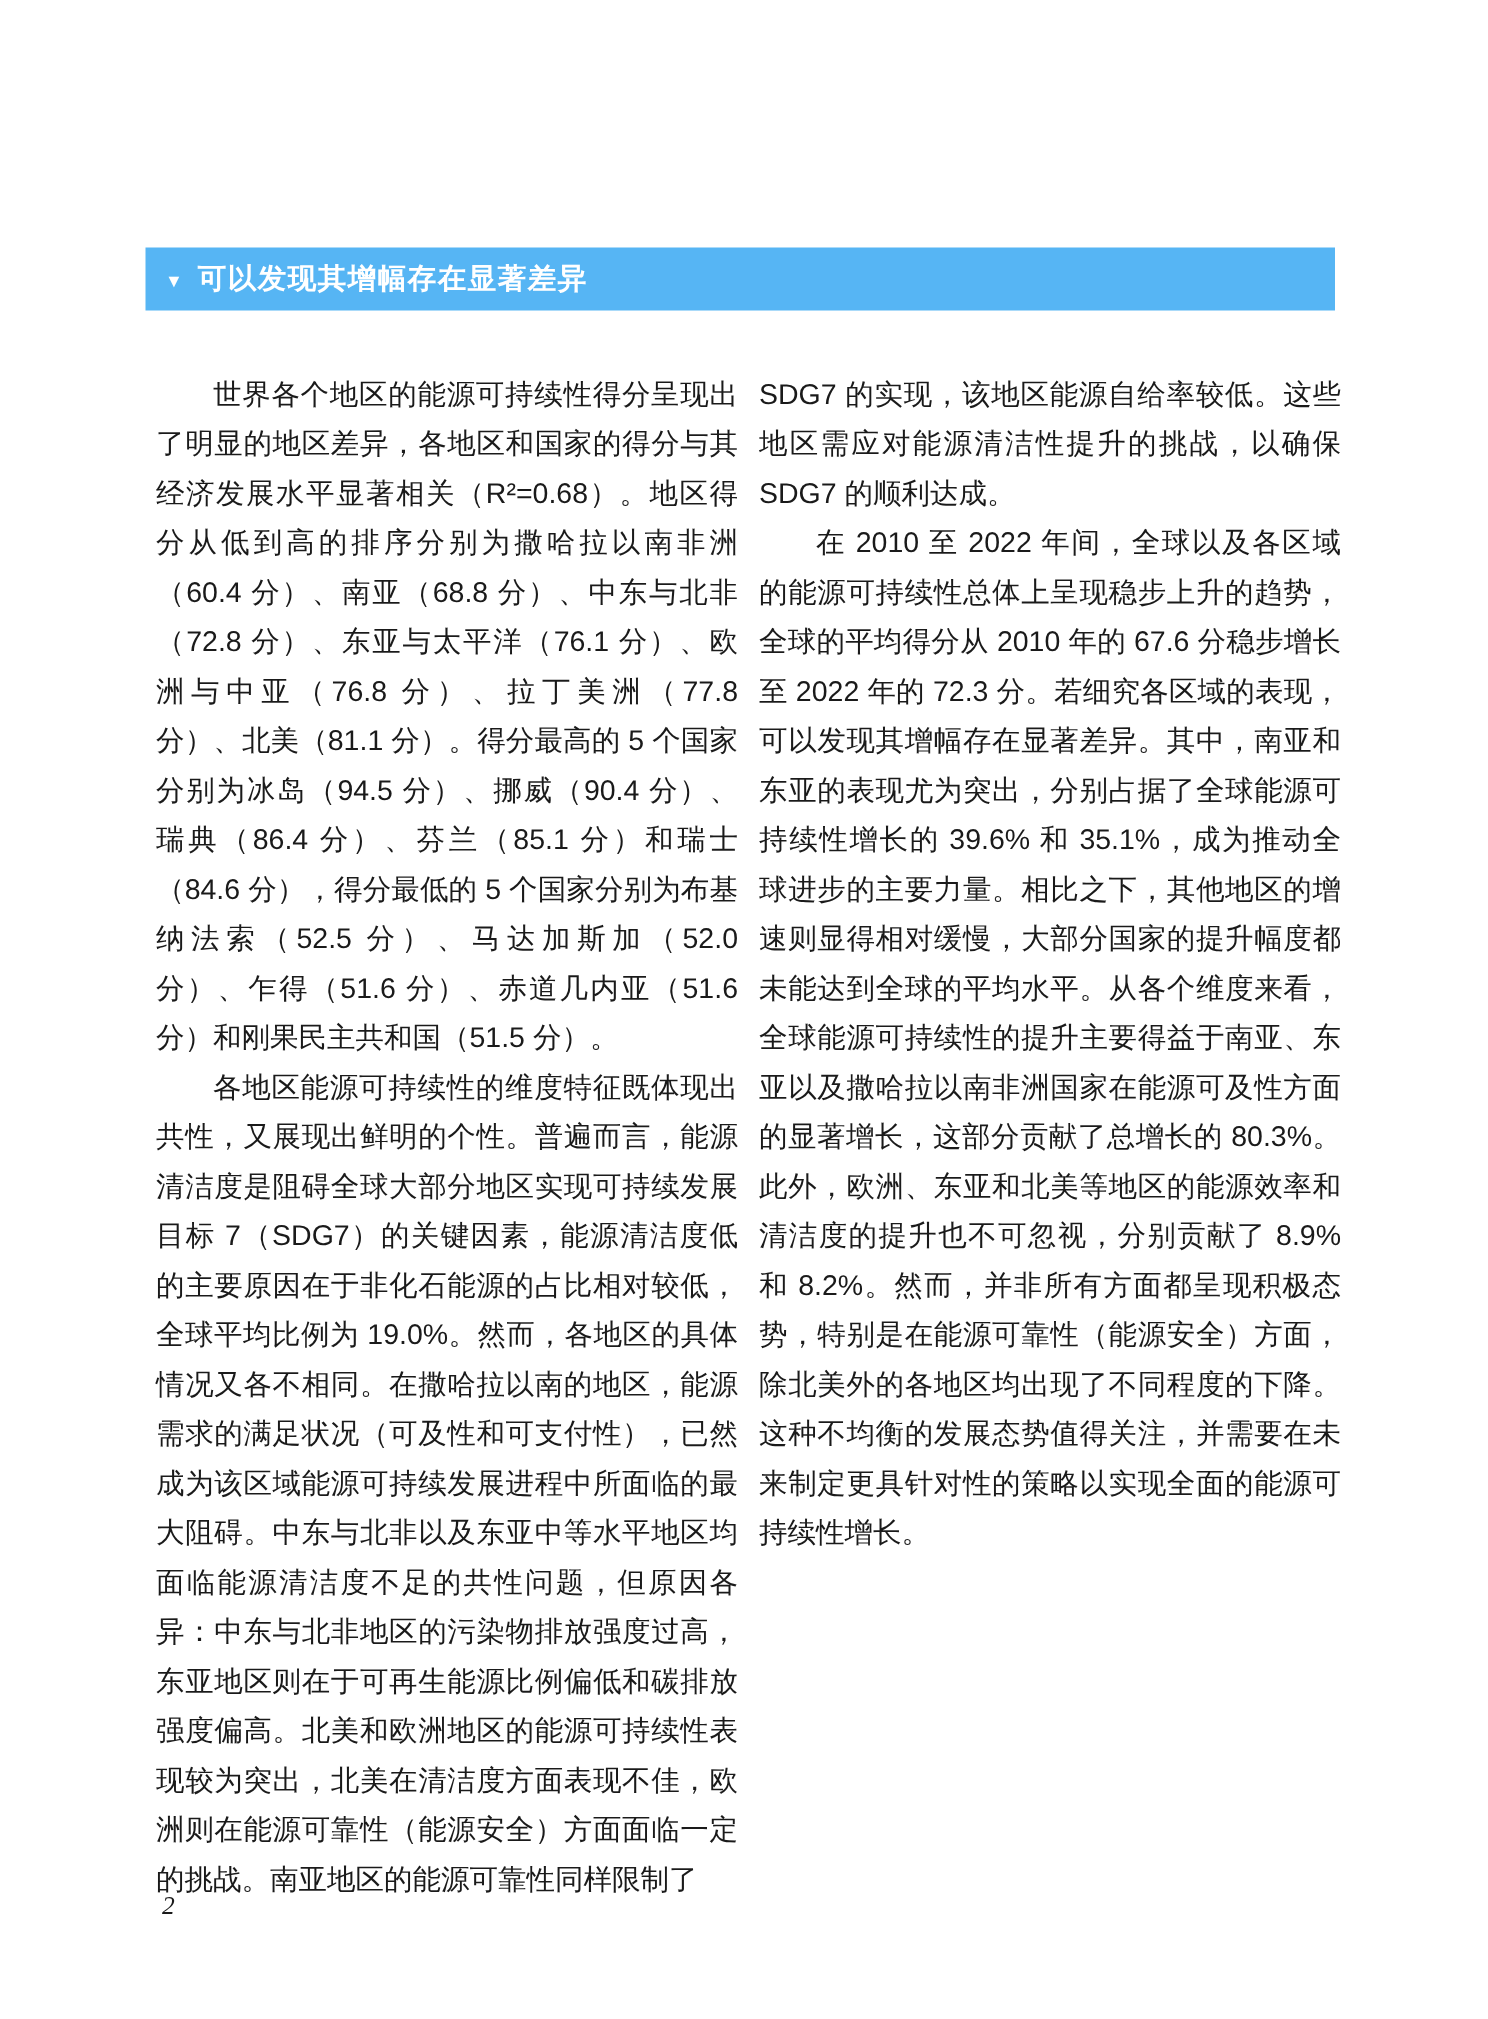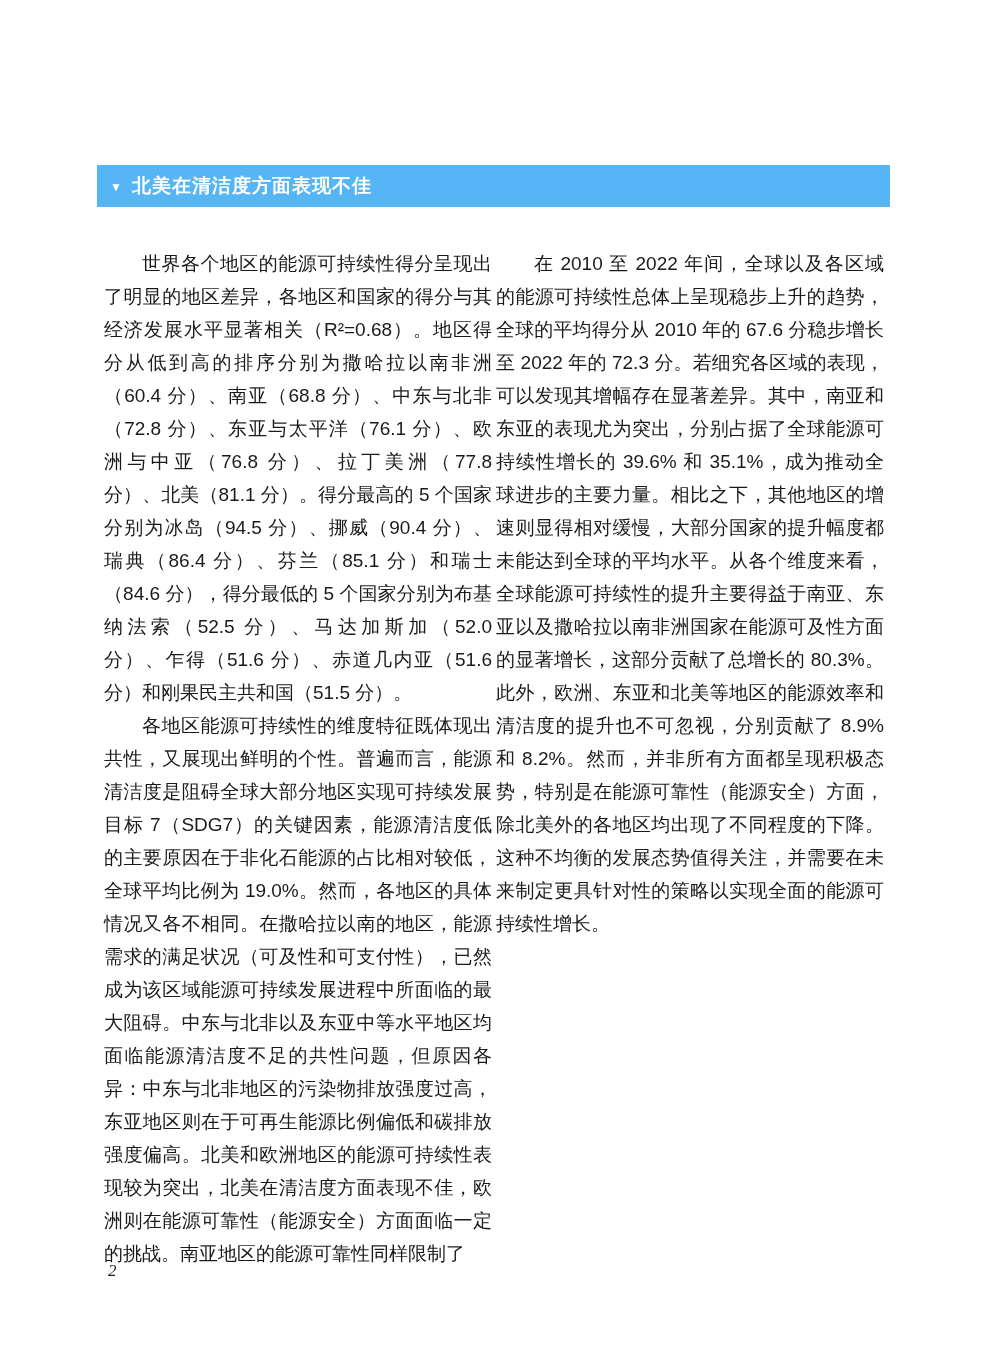--- a/index.html
+++ b/index.html
@@ -38,21 +38,21 @@
     font-size: 19px;
     font-weight: bold;
     letter-spacing: 1px;
   }
   .content {
     position: absolute;
     left: 104px;
     top: 247px;
     width: 790px;
     display: flex;
-    gap: 4px;
+    gap: 14px;
   }
   .col {
     width: 388px;
     font-size: 19px;
     line-height: 33px;
     text-align: justify;
     text-justify: inter-ideograph;
     color: #1a1a1a;
   }
   .col p {
@@ -72,28 +72,29 @@
     color: #1a1a1a;
   }
 </style>
 </head>
 <body>
 
 <div class="page">
 
   <div class="section-bar">
     <span class="tri">▼</span>
-    <span class="section-title">北美在清洁度方面表现不佳</span>
+    <span class="section-title">可以发现其增幅存在显著差异</span>
   </div>
 
   <div class="content">
     <div class="col">
       <p class="indent">世界各个地区的能源可持续性得分呈现出了明显的地区差异，各地区和国家的得分与其经济发展水平显著相关（R²=0.68）。地区得分从低到高的排序分别为撒哈拉以南非洲（60.4 分）、南亚（68.8 分）、中东与北非（72.8 分）、东亚与太平洋（76.1 分）、欧洲与中亚（76.8 分）、拉丁美洲（77.8 分）、北美（81.1 分）。得分最高的 5 个国家分别为冰岛（94.5 分）、挪威（90.4 分）、瑞典（86.4 分）、芬兰（85.1 分）和瑞士（84.6 分），得分最低的 5 个国家分别为布基纳法索（52.5 分）、马达加斯加（52.0 分）、乍得（51.6 分）、赤道几内亚（51.6 分）和刚果民主共和国（51.5 分）。</p>
       <p class="indent">各地区能源可持续性的维度特征既体现出共性，又展现出鲜明的个性。普遍而言，能源清洁度是阻碍全球大部分地区实现可持续发展目标 7（SDG7）的关键因素，能源清洁度低的主要原因在于非化石能源的占比相对较低，全球平均比例为 19.0%。然而，各地区的具体情况又各不相同。在撒哈拉以南的地区，能源需求的满足状况（可及性和可支付性），已然成为该区域能源可持续发展进程中所面临的最大阻碍。中东与北非以及东亚中等水平地区均面临能源清洁度不足的共性问题，但原因各异：中东与北非地区的污染物排放强度过高，东亚地区则在于可再生能源比例偏低和碳排放强度偏高。北美和欧洲地区的能源可持续性表现较为突出，北美在清洁度方面表现不佳，欧洲则在能源可靠性（能源安全）方面面临一定的挑战。南亚地区的能源可靠性同样限制了</p>
     </div>
     <div class="col">
+      <p>SDG7 的实现，该地区能源自给率较低。这些地区需应对能源清洁性提升的挑战，以确保 SDG7 的顺利达成。</p>
       <p class="indent">在 2010 至 2022 年间，全球以及各区域的能源可持续性总体上呈现稳步上升的趋势，全球的平均得分从 2010 年的 67.6 分稳步增长至 2022 年的 72.3 分。若细究各区域的表现，可以发现其增幅存在显著差异。其中，南亚和东亚的表现尤为突出，分别占据了全球能源可持续性增长的 39.6% 和 35.1%，成为推动全球进步的主要力量。相比之下，其他地区的增速则显得相对缓慢，大部分国家的提升幅度都未能达到全球的平均水平。从各个维度来看，全球能源可持续性的提升主要得益于南亚、东亚以及撒哈拉以南非洲国家在能源可及性方面的显著增长，这部分贡献了总增长的 80.3%。此外，欧洲、东亚和北美等地区的能源效率和清洁度的提升也不可忽视，分别贡献了 8.9% 和 8.2%。然而，并非所有方面都呈现积极态势，特别是在能源可靠性（能源安全）方面，除北美外的各地区均出现了不同程度的下降。这种不均衡的发展态势值得关注，并需要在未来制定更具针对性的策略以实现全面的能源可持续性增长。</p>
     </div>
   </div>
 
   <div class="page-number">2</div>
 
 </div>
 
 </body></html>

